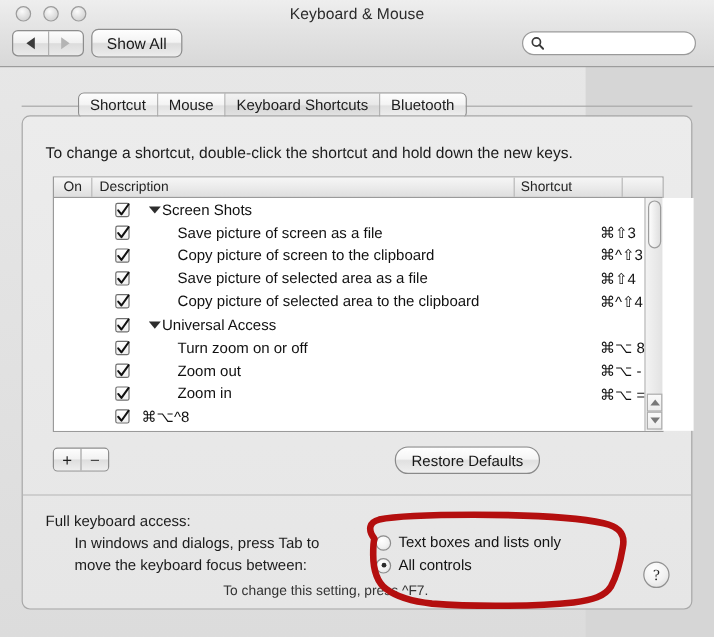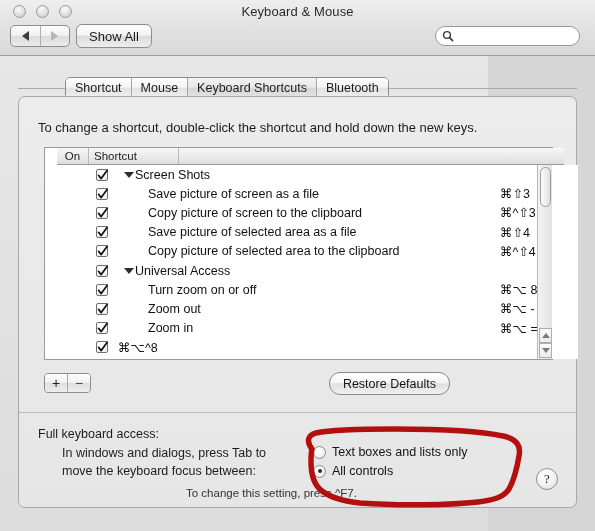--- a/index.html
+++ b/index.html
@@ -190,21 +190,21 @@
     position: absolute;
     left: 44px; top: 147px;
     width: 509px;
     height: 213px;
     border: 1px solid #9a9a9a;
     background: #ffffff;
     box-sizing: border-box;
   }
   #thead {
     position: absolute;
-    left: 12px; top: 0;
+    left: 0; top: 0;
     width: 507px;
     height: 17px;
     background: linear-gradient(to bottom, #f6f6f6 0%, #ebebeb 50%, #dedede 100%);
     border-bottom: 1px solid #9a9a9a;
     display: flex;
     box-sizing: border-box;
   }
   .th {
     font-size: 11.5px;
     color: #242424;
@@ -489,20 +489,21 @@
     </div>
   </div>
 
   <div id="groupbox"></div>
 
   <div id="instruction">To change a shortcut, double-click the shortcut and hold down the new keys.</div>
 
   <div id="table">
     <div id="thead">
       <div class="th th-on">On</div>
+      <div class="th th-desc">Description</div>
       <div class="th th-cut">Shortcut</div>
       <div class="th th-last"></div>
     </div>
 
     <div id="tbody">
         <div class="row group">
           <div class="cb-cell">
             <div class="checkbox">
               <svg width="12" height="13" viewBox="0 0 12 13">
                 <path d="M1.5 6.3 L4.2 9.6 L10.2 1.2" fill="none" stroke="#111" stroke-width="1.7" stroke-linecap="round" stroke-linejoin="round"></path>

